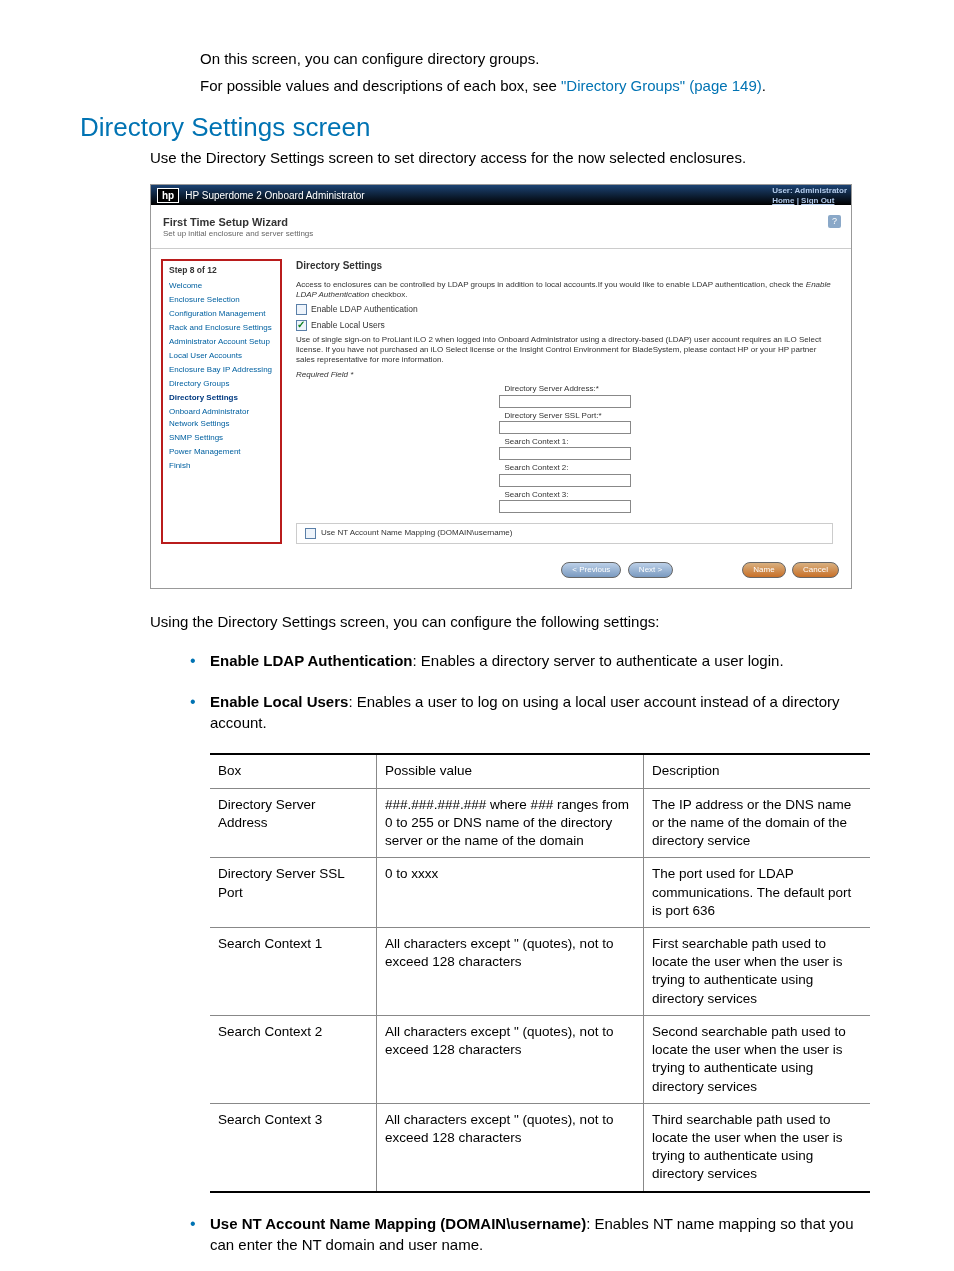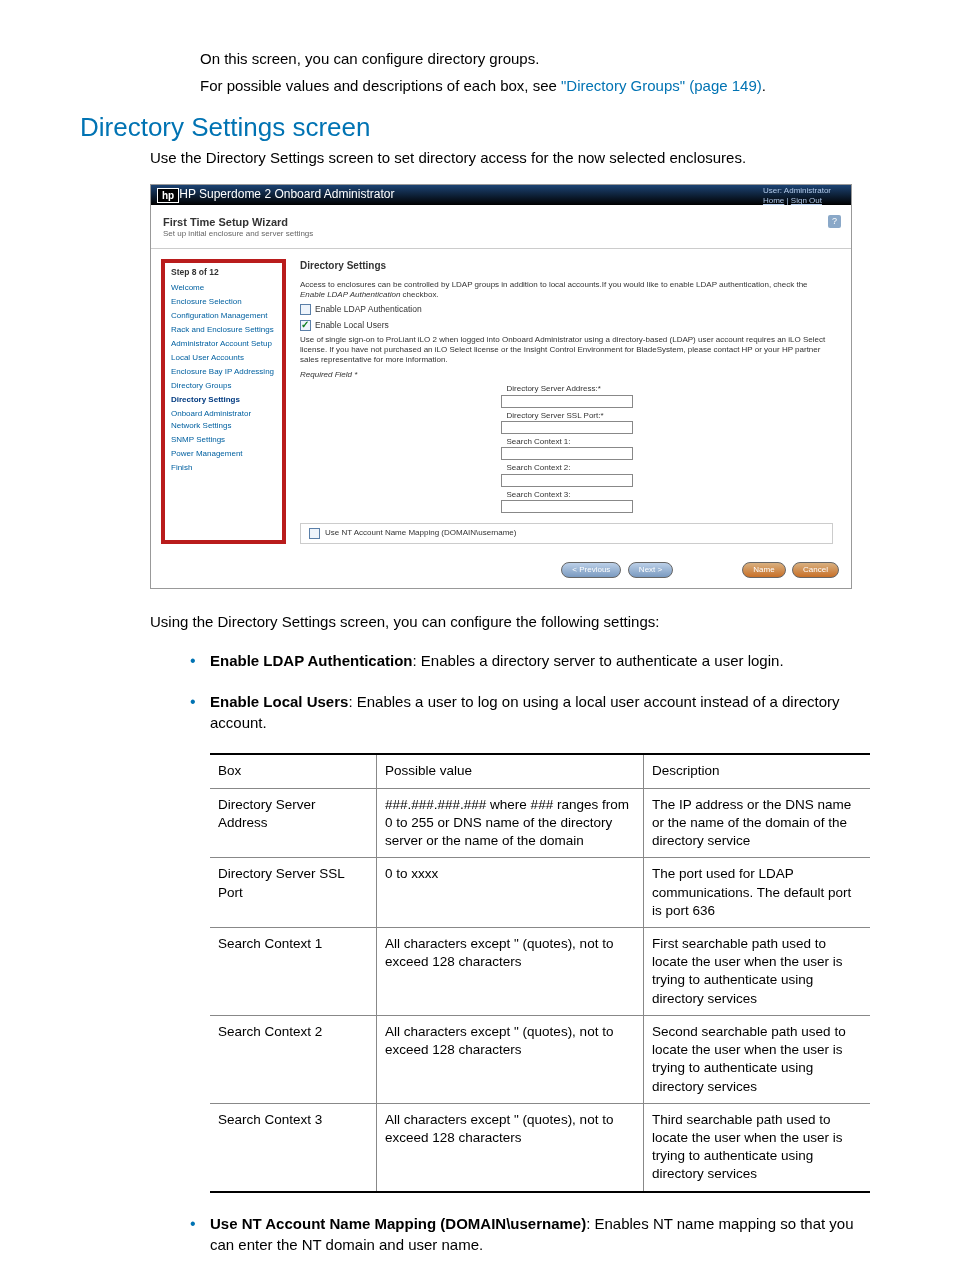--- a/index.html
+++ b/index.html
@@ -38,42 +38,42 @@
   }
   .oa-logo {
     background: #000;
     color: #fff;
     font-weight: bold;
     font-size: 10px;
     padding: 0 4px;
     border: 1px solid #fff;
     margin-left: 6px;
   }
-  .oa-header-title { font-size: 12px; }
-  .oa-user { position: absolute; right: 20px; top: 1px; font-size: 8px; color: #b0c8e8;}
+  .oa-header-title { margin-left: 6px; font-size: 10px; }
+  .oa-user { position: absolute; right: 4px; top: 1px; font-size: 8px; color: #b0c8e8; font-weight: bold;}
   .oa-user .row2 { font-size: 8px;}
   .oa-user a { color: #b0c8e8; text-decoration: underline; }
   .oa-wizard-bar {
     padding: 10px 12px 8px 12px;
     border-bottom: 1px solid #ccc;
     position: relative;
   }
   .oa-wizard-title { font-weight: bold; font-size: 11px; color: #333;}
   .oa-wizard-sub { font-size: 8px; color: #666; }
   .help-icon {
     position: absolute; right: 10px; top: 10px;
     width: 13px; height: 13px;
     background: #8aa8c8; color: #fff;
     text-align: center; font-size: 9px; line-height: 13px;
     border-radius: 2px;
   }
   .oa-body { display: flex; padding: 10px 10px 10px 10px; }
   .oa-sidebar {
     width: 105px; flex-shrink: 0;
-    border: 4px solid #b91c1c;
+    border: 2px solid #b91c1c;
     padding: 4px 6px 10px 6px;
     font-size: 8px;
   }
   .oa-sidebar .step { font-weight: bold; color: #333; margin-bottom: 4px; font-size: 8.5px;}
   .oa-sidebar a { color: #0060a0; text-decoration: none; display: block; margin: 2px 0; line-height: 1.5;}
   .oa-sidebar a.current { font-weight: bold; color: #003a80;}
   .oa-main {
     flex: 1;
     padding: 0 8px 0 14px;
     font-size: 8px;

